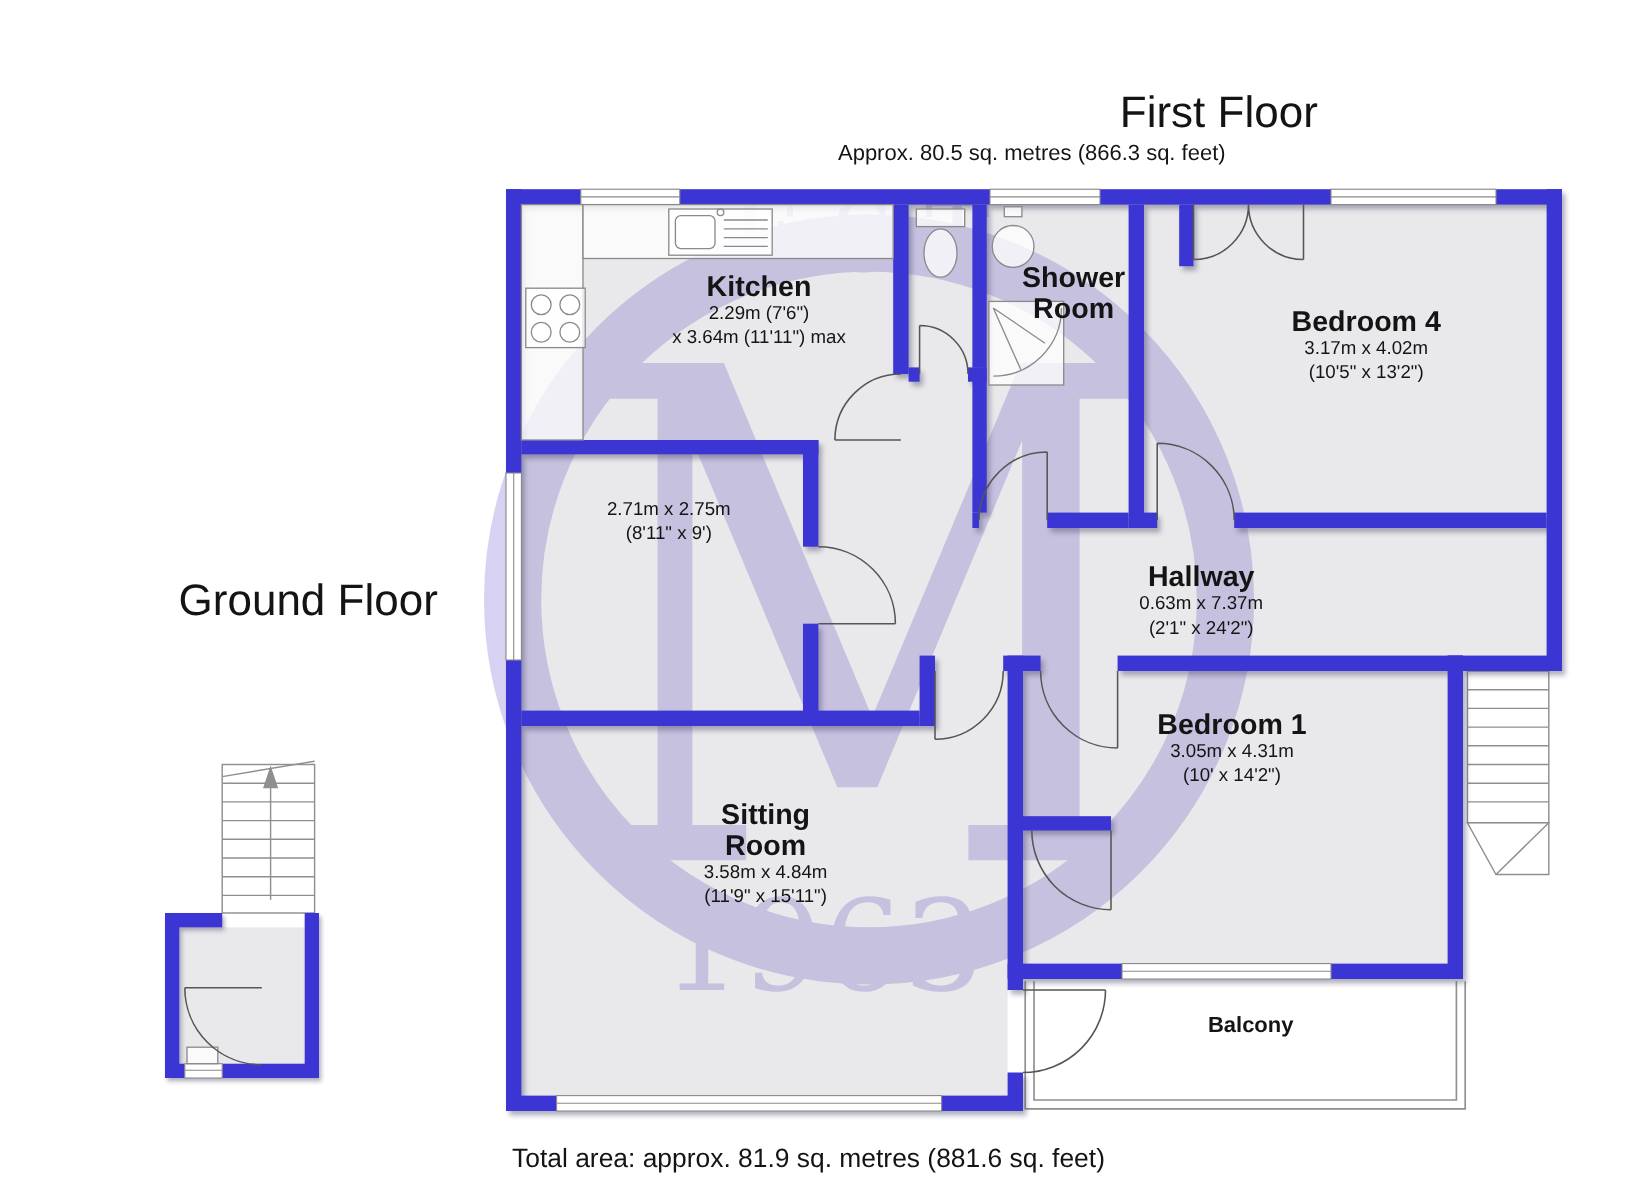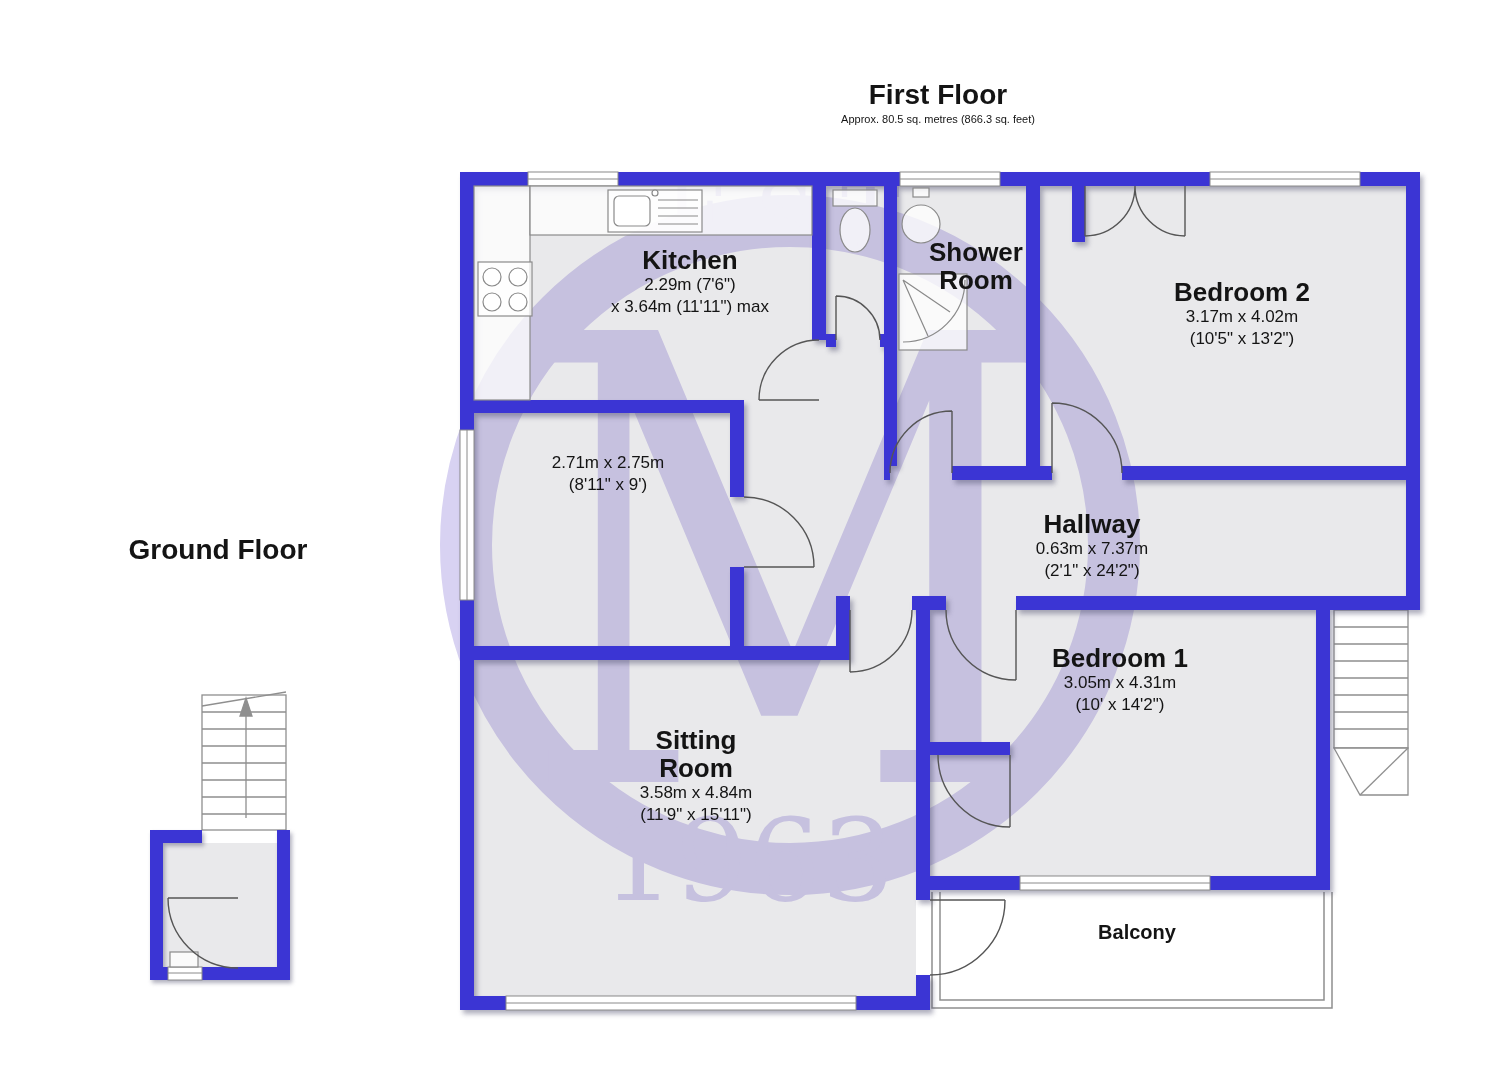--- a/index.html
+++ b/index.html
@@ -11,22 +11,22 @@
   }
   .layer{position:absolute;left:0;top:0;width:1485px;height:1080px;}
   #watermark{z-index:1;}
   #plan{z-index:2;}
   #labels{z-index:3;}
   .walls{filter:drop-shadow(3px 4px 2.5px rgba(80,80,110,0.45));}
   .gwalls{filter:drop-shadow(2px 3px 2px rgba(80,80,110,0.45));}
   .room-label{position:absolute;transform:translateX(-50%);text-align:center;color:#141414;}
   .room-name{font-weight:bold;font-size:26px;line-height:1.08;}
   .room-dims{font-size:17px;line-height:1.28;}
-  .floor-title{font-weight:bold;font-size:28px;line-height:1.1;}
-  .floor-sub{font-size:11px;line-height:1.5;}
+  .floor-title{font-weight:normal;font-size:40px;line-height:1.1;text-align:right;}
+  .floor-sub{font-size:20px;line-height:1.5;}
   .total-line{font-size:24px;}
 </style>
 </head>
 <body>
 
 <svg id="watermark" class="layer" viewBox="0 0 1485 1080">
   <circle cx="790" cy="545" r="324" fill="none" stroke="#d8d2f2" stroke-width="52"></circle>
   <text x="795" y="246" text-anchor="middle" font-family="DejaVu Serif, serif" font-size="88" letter-spacing="26" fill="#d8d2f2">EST</text>
   <text transform="scale(0.85,1)" x="929" y="782" text-anchor="middle" font-family="DejaVu Serif, serif" font-size="620" fill="#d8d2f2">M</text>
   <text x="748" y="900" text-anchor="middle" font-family="DejaVu Serif, serif" font-size="115" fill="#d8d2f2">1963</text>
@@ -182,36 +182,36 @@
   </g>
 </svg>
 
 <div id="labels" class="layer">
 
   <div class="room-label" style="left:938px;top:80px;width:520px;">
     <div class="floor-title">First Floor</div>
     <div class="floor-sub">Approx. 80.5 sq. metres (866.3 sq. feet)</div>
   </div>
 
-  <div class="room-label" style="left:218px;top:535px;width:360px;">
+  <div class="room-label" style="left:218px;top:524px;width:360px;">
     <div class="floor-title">Ground Floor</div>
   </div>
 
   <div class="room-label" style="left:690px;top:246px;">
     <div class="room-name">Kitchen</div>
     <div class="room-dims">2.29m (7'6")</div>
     <div class="room-dims">x 3.64m (11'11") max</div>
   </div>
 
   <div class="room-label" style="left:976px;top:238px;width:140px;">
     <div class="room-name">Shower Room</div>
   </div>
 
   <div class="room-label" style="left:1242px;top:278px;">
-    <div class="room-name">Bedroom 2</div>
+    <div class="room-name">Bedroom 4</div>
     <div class="room-dims">3.17m x 4.02m</div>
     <div class="room-dims">(10'5" x 13'2")</div>
   </div>
 
   <div class="room-label" style="left:608px;top:452px;width:120px;">
     <div class="room-dims" style="width:160px;margin-left:-20px;">2.71m x 2.75m</div>
     <div class="room-dims" style="width:160px;margin-left:-20px;">(8'11" x 9')</div>
   </div>
 
   <div class="room-label" style="left:1092px;top:510px;">
@@ -229,14 +229,17 @@
   <div class="room-label" style="left:1120px;top:644px;">
     <div class="room-name">Bedroom 1</div>
     <div class="room-dims">3.05m x 4.31m</div>
     <div class="room-dims">(10' x 14'2")</div>
   </div>
 
   <div class="room-label" style="left:1137px;top:922px;">
     <div class="room-name" style="font-size:20px;">Balcony</div>
   </div>
 
+  <div class="room-label" style="left:735px;top:1040px;width:800px;">
+    <div class="total-line">Total area: approx. 81.9 sq. metres (881.6 sq. feet)</div>
+  </div>
 
 </div>
 
 </body></html>

